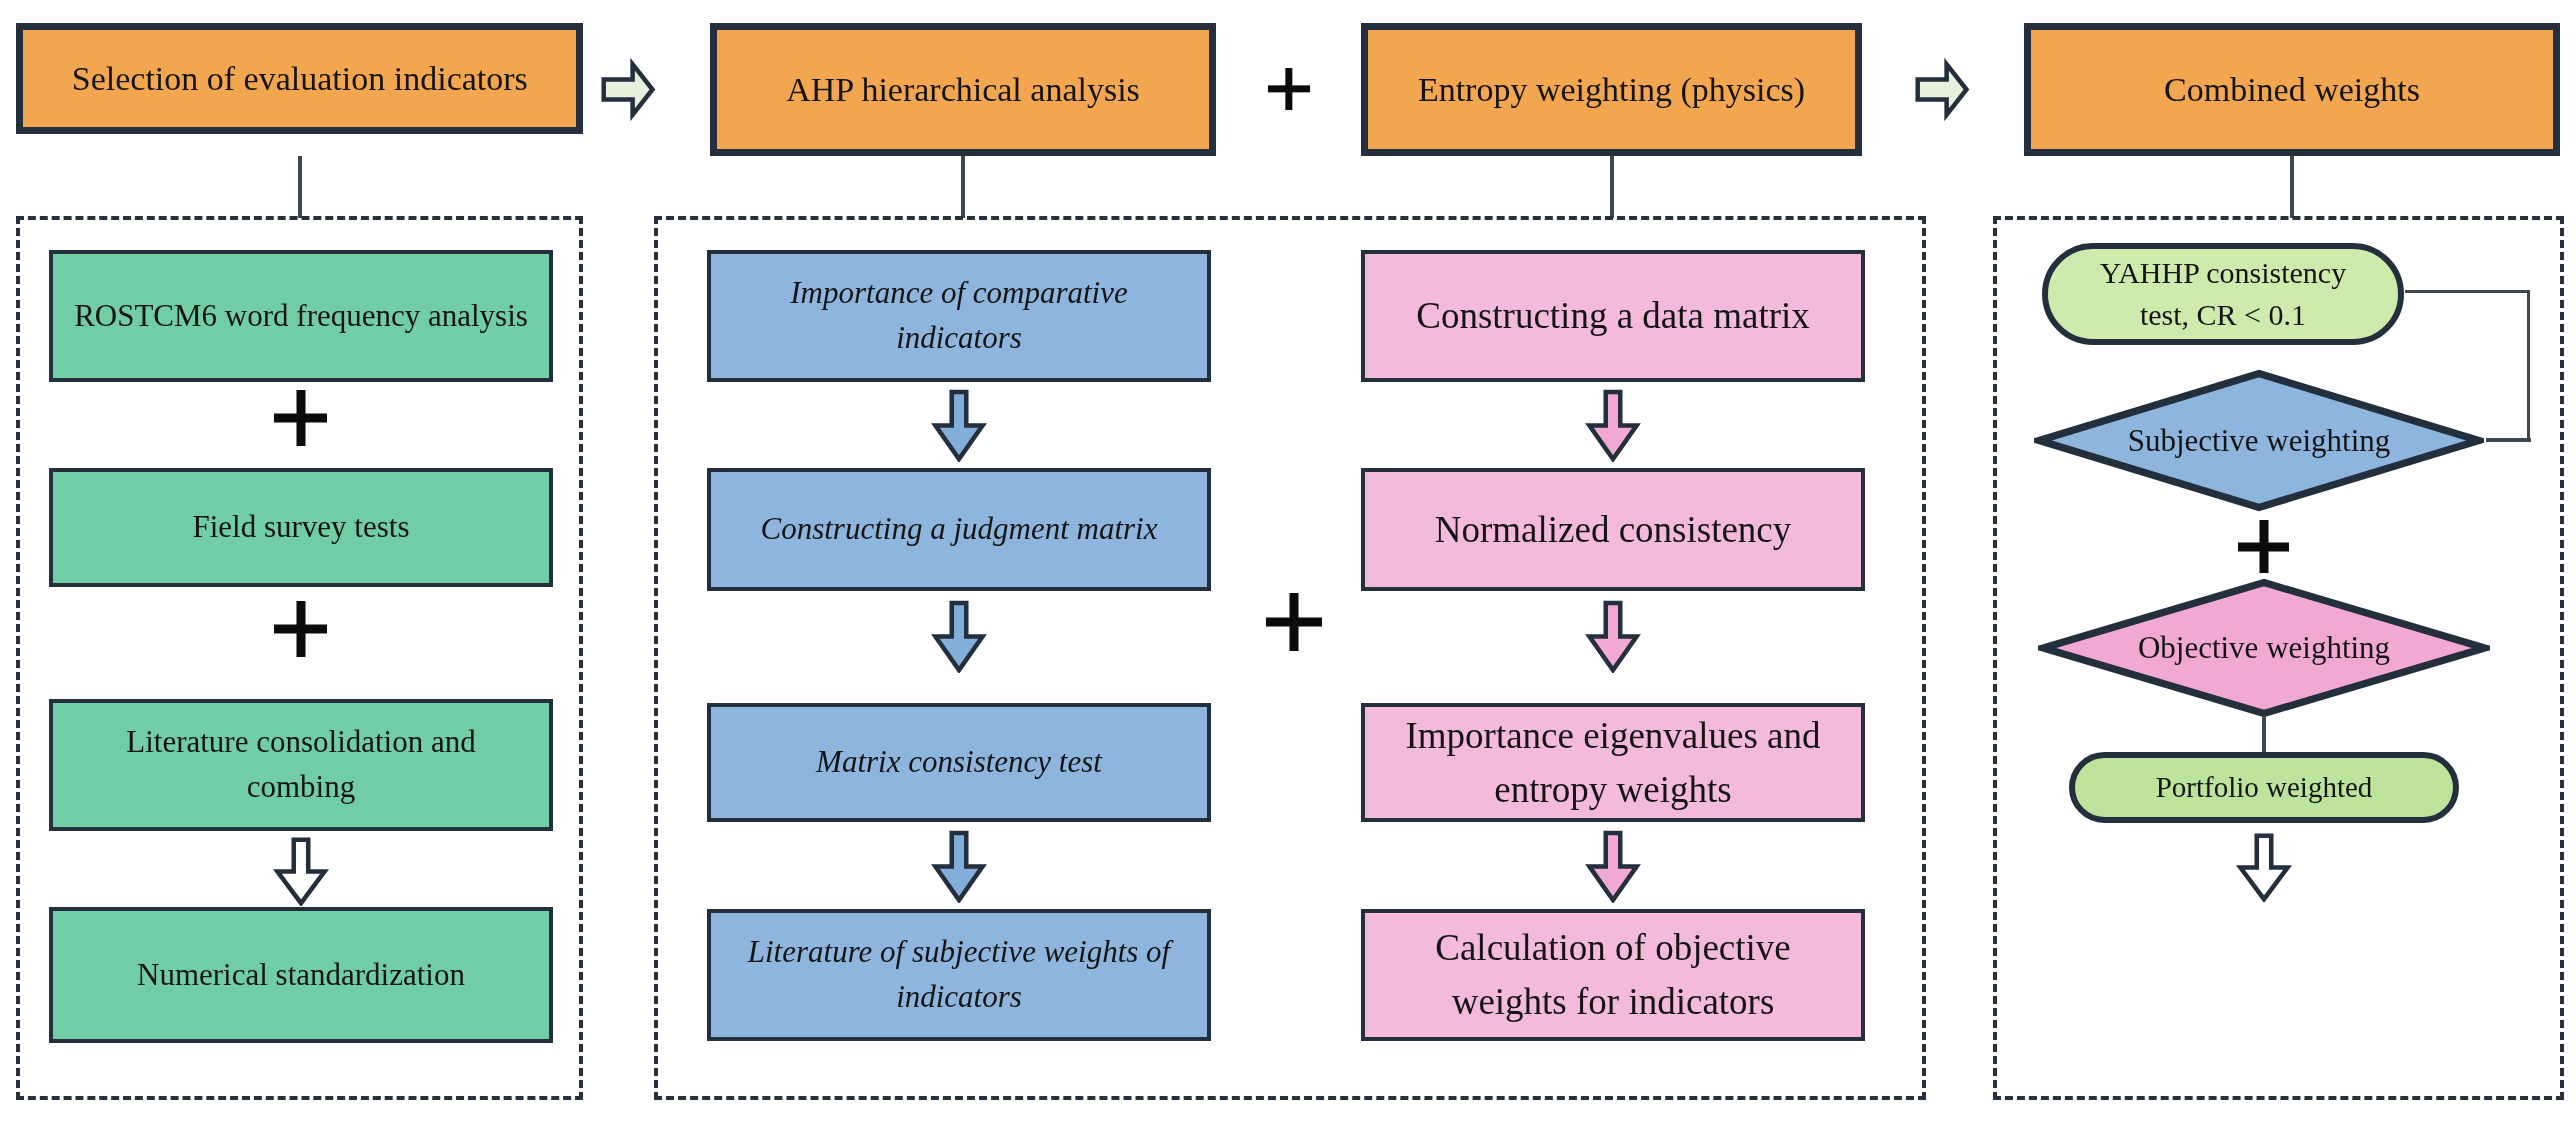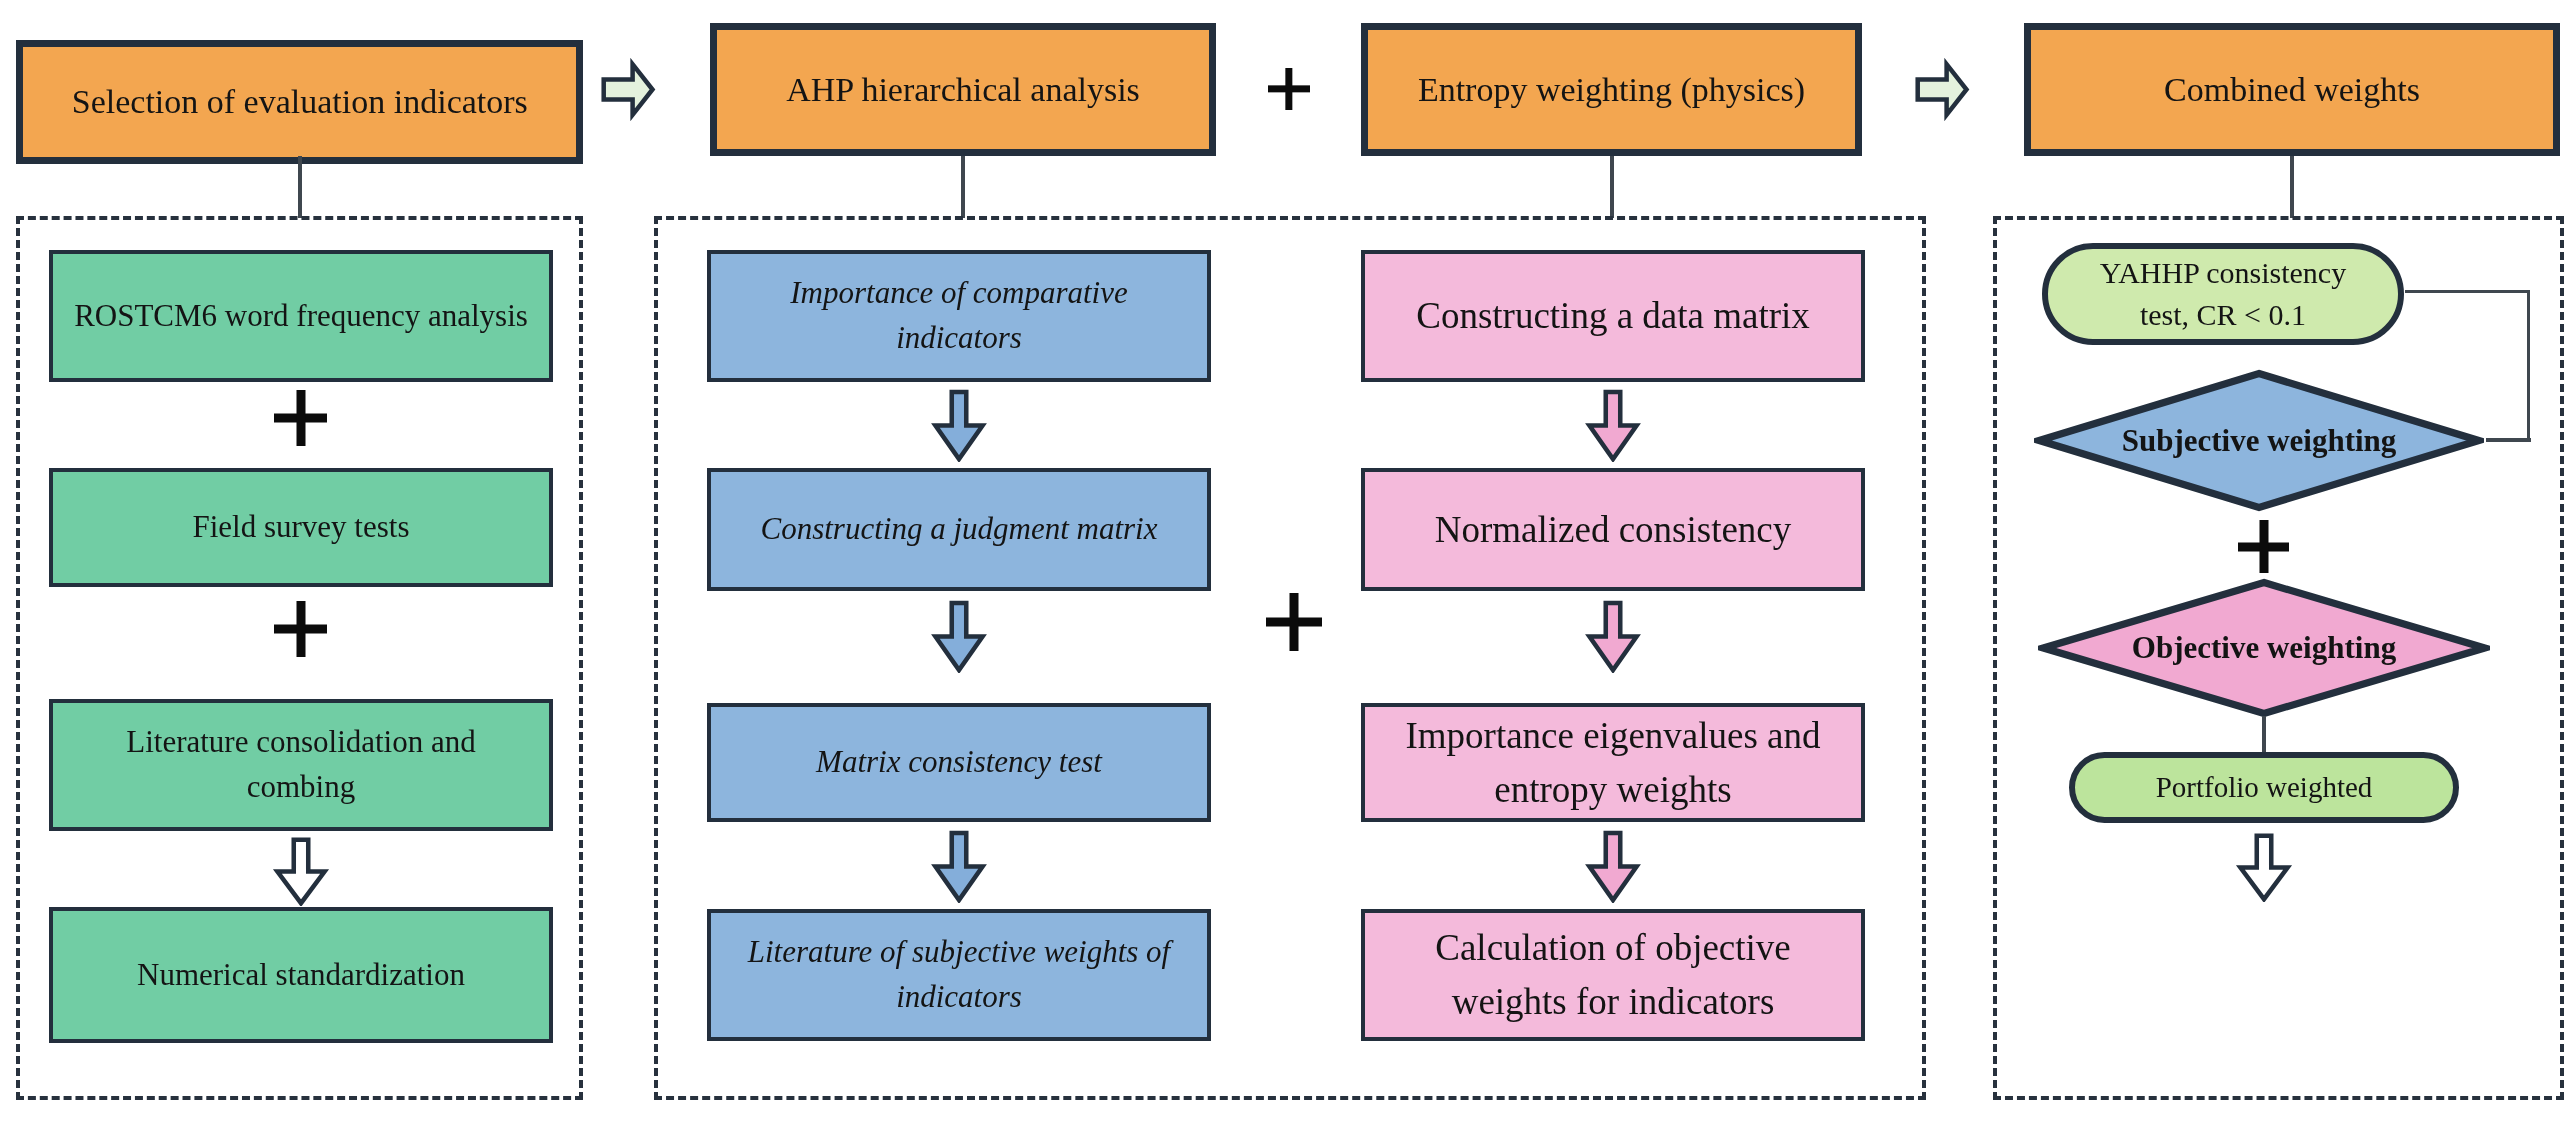--- a/index.html
+++ b/index.html
@@ -24,40 +24,40 @@
     line-height:1.4;padding:1.8px 23.6px;
   }
   .stadium.lg{background:#cfeaad;border-radius:53px;font-size:30px;}
   .stadium.sm{background:#bce49c;border-radius:36px;font-size:29px;text-align:right;}
   .panel{
     position:absolute;box-sizing:border-box;
     border:4.5px dashed #27313d;background:transparent;
   }
   .stub{position:absolute;background:#3f474f;}
   .elbow{position:absolute;box-sizing:border-box;border-top:3.6px solid #3f474f;border-right:3.6px solid #3f474f;}
-  .diamond{position:absolute;font-weight:bold;}
+  .diamond{position:absolute;}
   .diamond svg{position:absolute;left:0;top:0;width:100%;height:100%;}
   .diamond .dlabel{
     position:absolute;left:0;top:0;width:100%;height:100%;
     display:flex;align-items:center;justify-content:center;font-size:31px;
   }
   .arrow{position:absolute;}
   .arrow polygon{stroke:#232f3d;stroke-width:5;stroke-linejoin:miter;}
   .plus{position:absolute;}
   .plus .h{position:absolute;left:0;top:50%;transform:translateY(-50%);width:100%;height:9px;background:#0b0b0b;}
   .plus .v{position:absolute;top:0;left:50%;transform:translateX(-50%);height:100%;width:9px;background:#0b0b0b;}
   .plus.thin .h{height:7.3px;}
   .plus.thin .v{width:7.3px;}
 </style>
 </head>
 <body>
 
 <div class="canvas">
 
-  <div class="box orange" style="left:16.3px;top:40px;width:567px;height:124px">
+  <div class="box orange" style="left:16.3px;top:23px;width:567px;height:111px">
     <span>Selection of evaluation indicators</span>
   </div>
 
   <svg class="arrow" style="left:601px;top:56px" width="56" height="67" viewBox="0 0 62 74">
     <polygon points="3,26 35,26 35,9 57,37 35,65 35,48 3,48" fill="#e4f2dd"></polygon>
   </svg>
 
   <div class="box orange" style="left:710px;top:23px;width:506px;height:133px">
     <span>AHP hierarchical analysis</span>
   </div>

